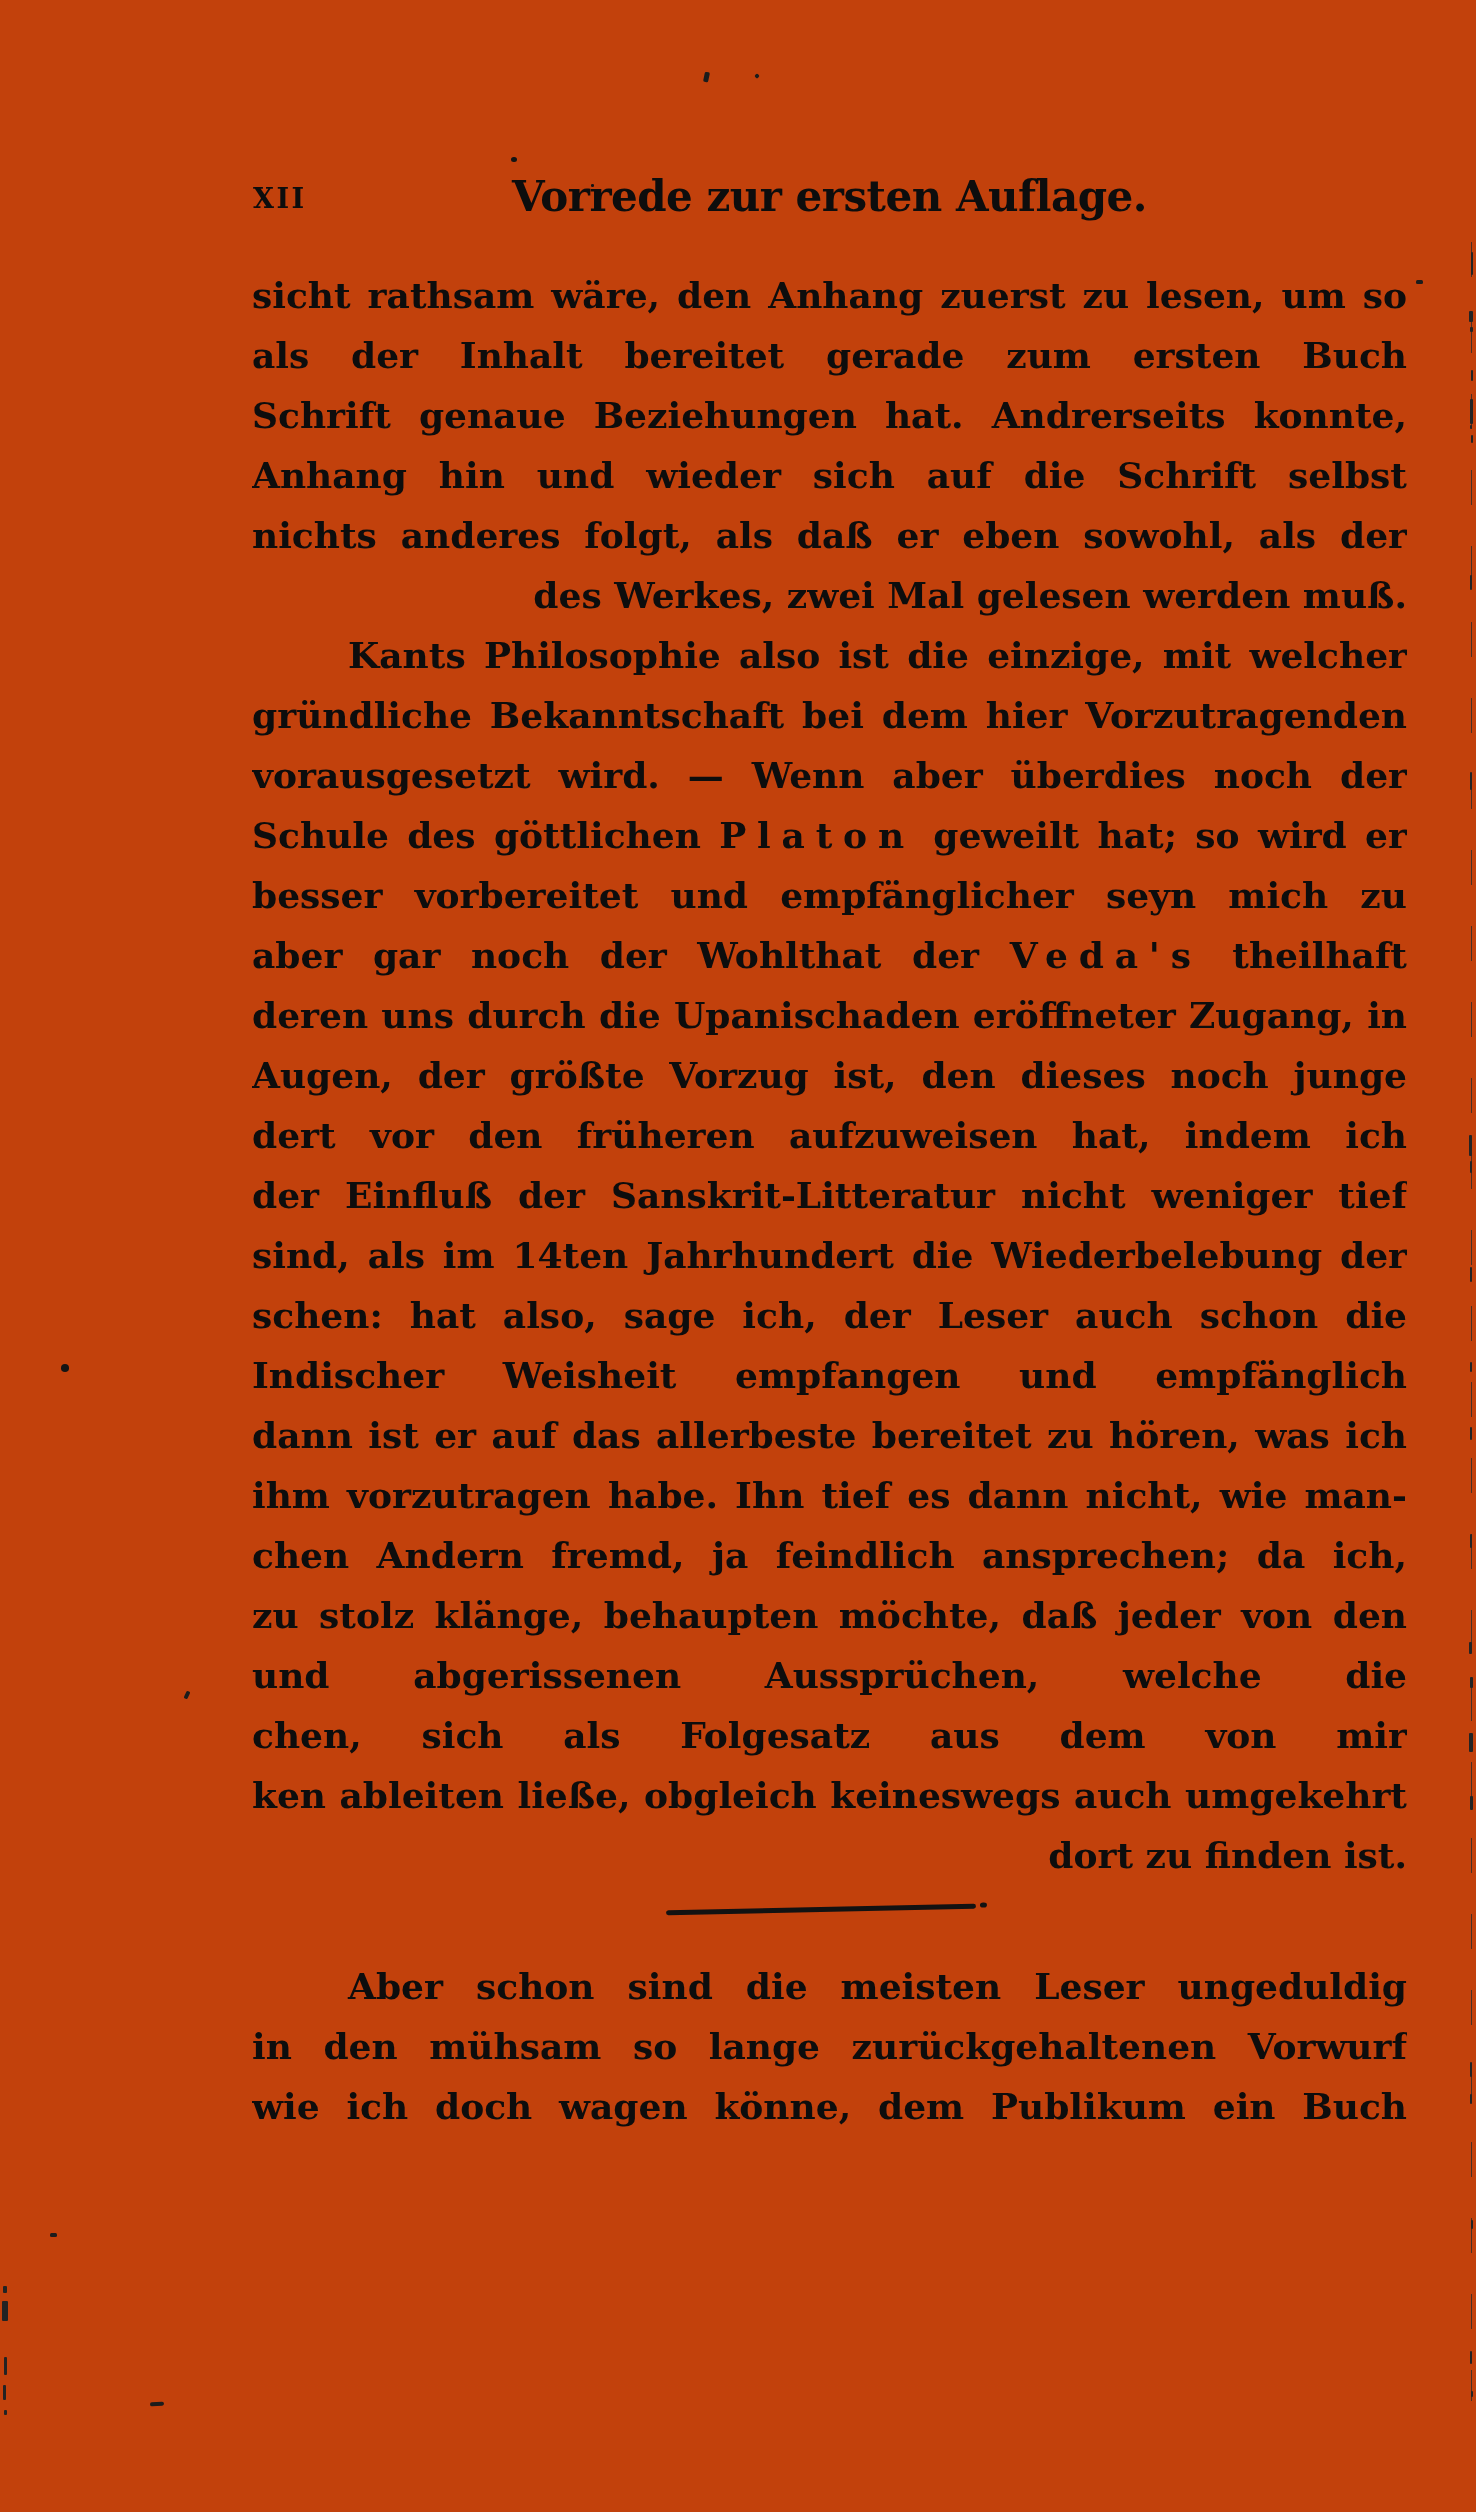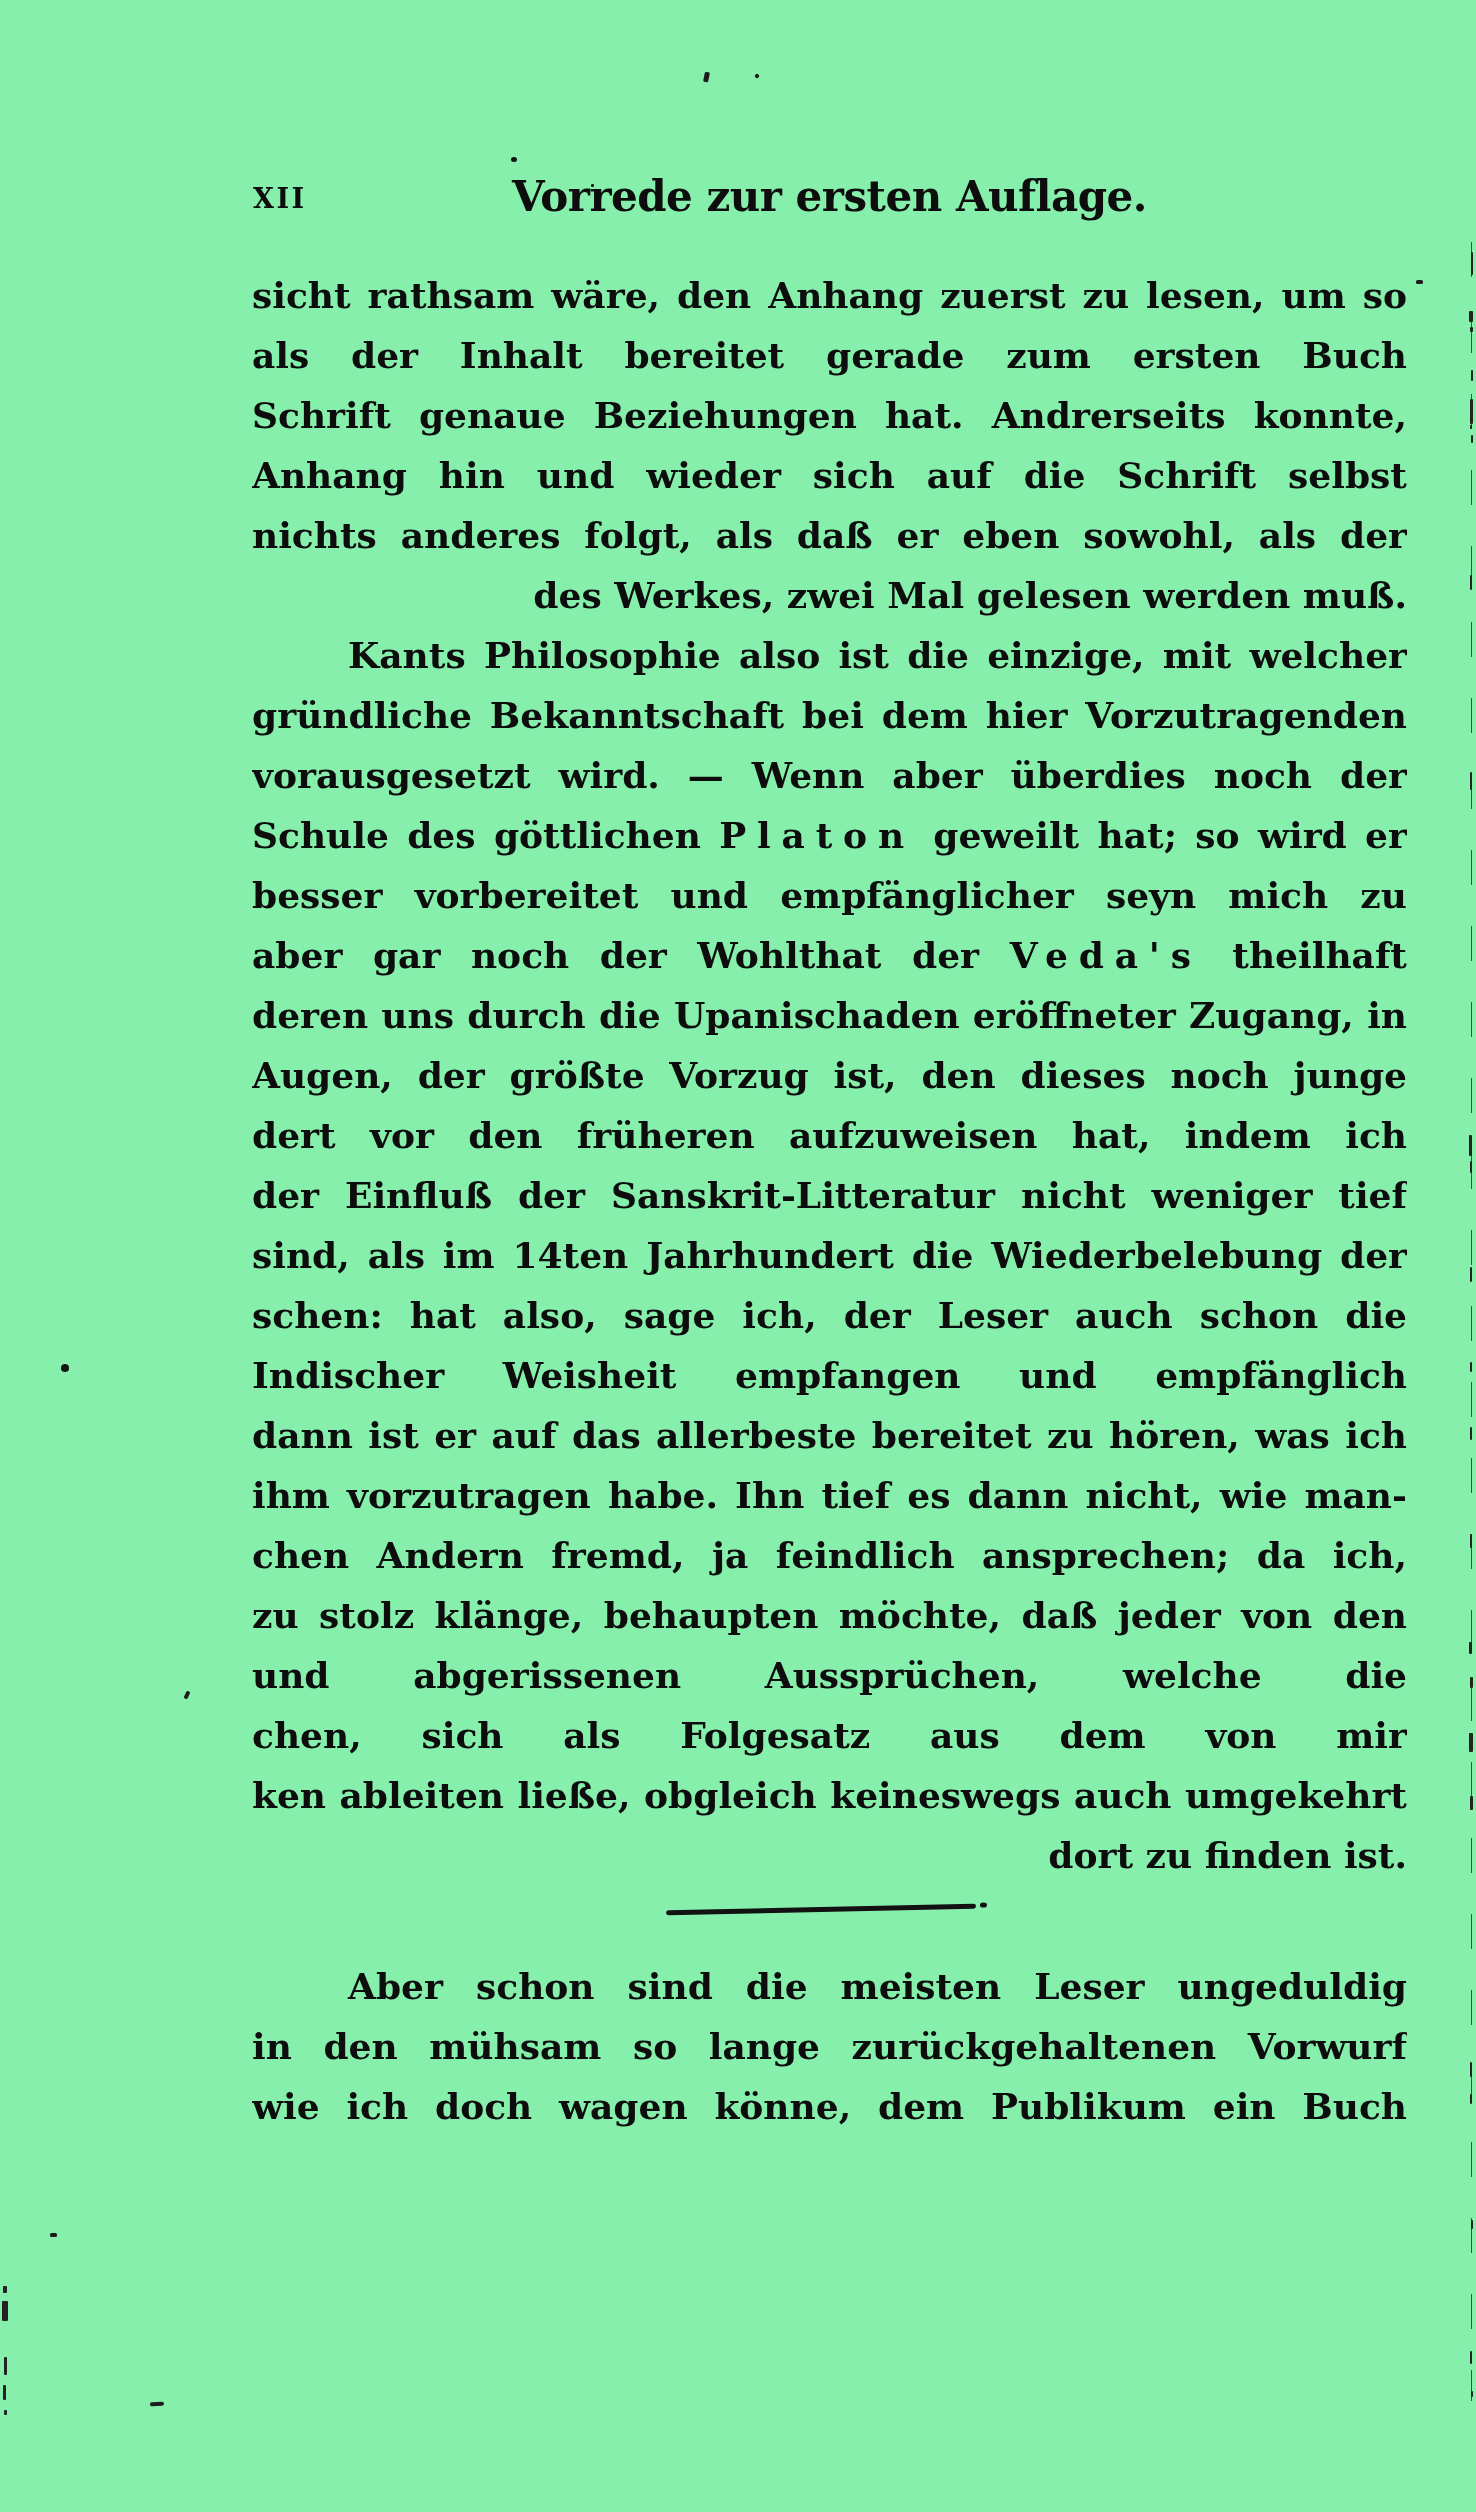--- a/index.html
+++ b/index.html
@@ -1,19 +1,19 @@
 <!DOCTYPE html>
 <html style="font-size:8px"><head>
 <meta charset="utf-8">
 <style>
   html,body{margin:0;padding:0;background:#ffffff;}
   .page{
     position:relative;
     width:1476px;height:2512px;
-    background:#86efac;
+    background:#c2410c;
     color:#0d0d0d;
     font-family:"DejaVu Serif","Liberation Serif",serif;
     overflow:hidden;
   }
   
   .page-num{
     position:absolute;left:253px;top:185px;
     font-size:27px;font-weight:bold;letter-spacing:2.5px;
     line-height:1;
   }

